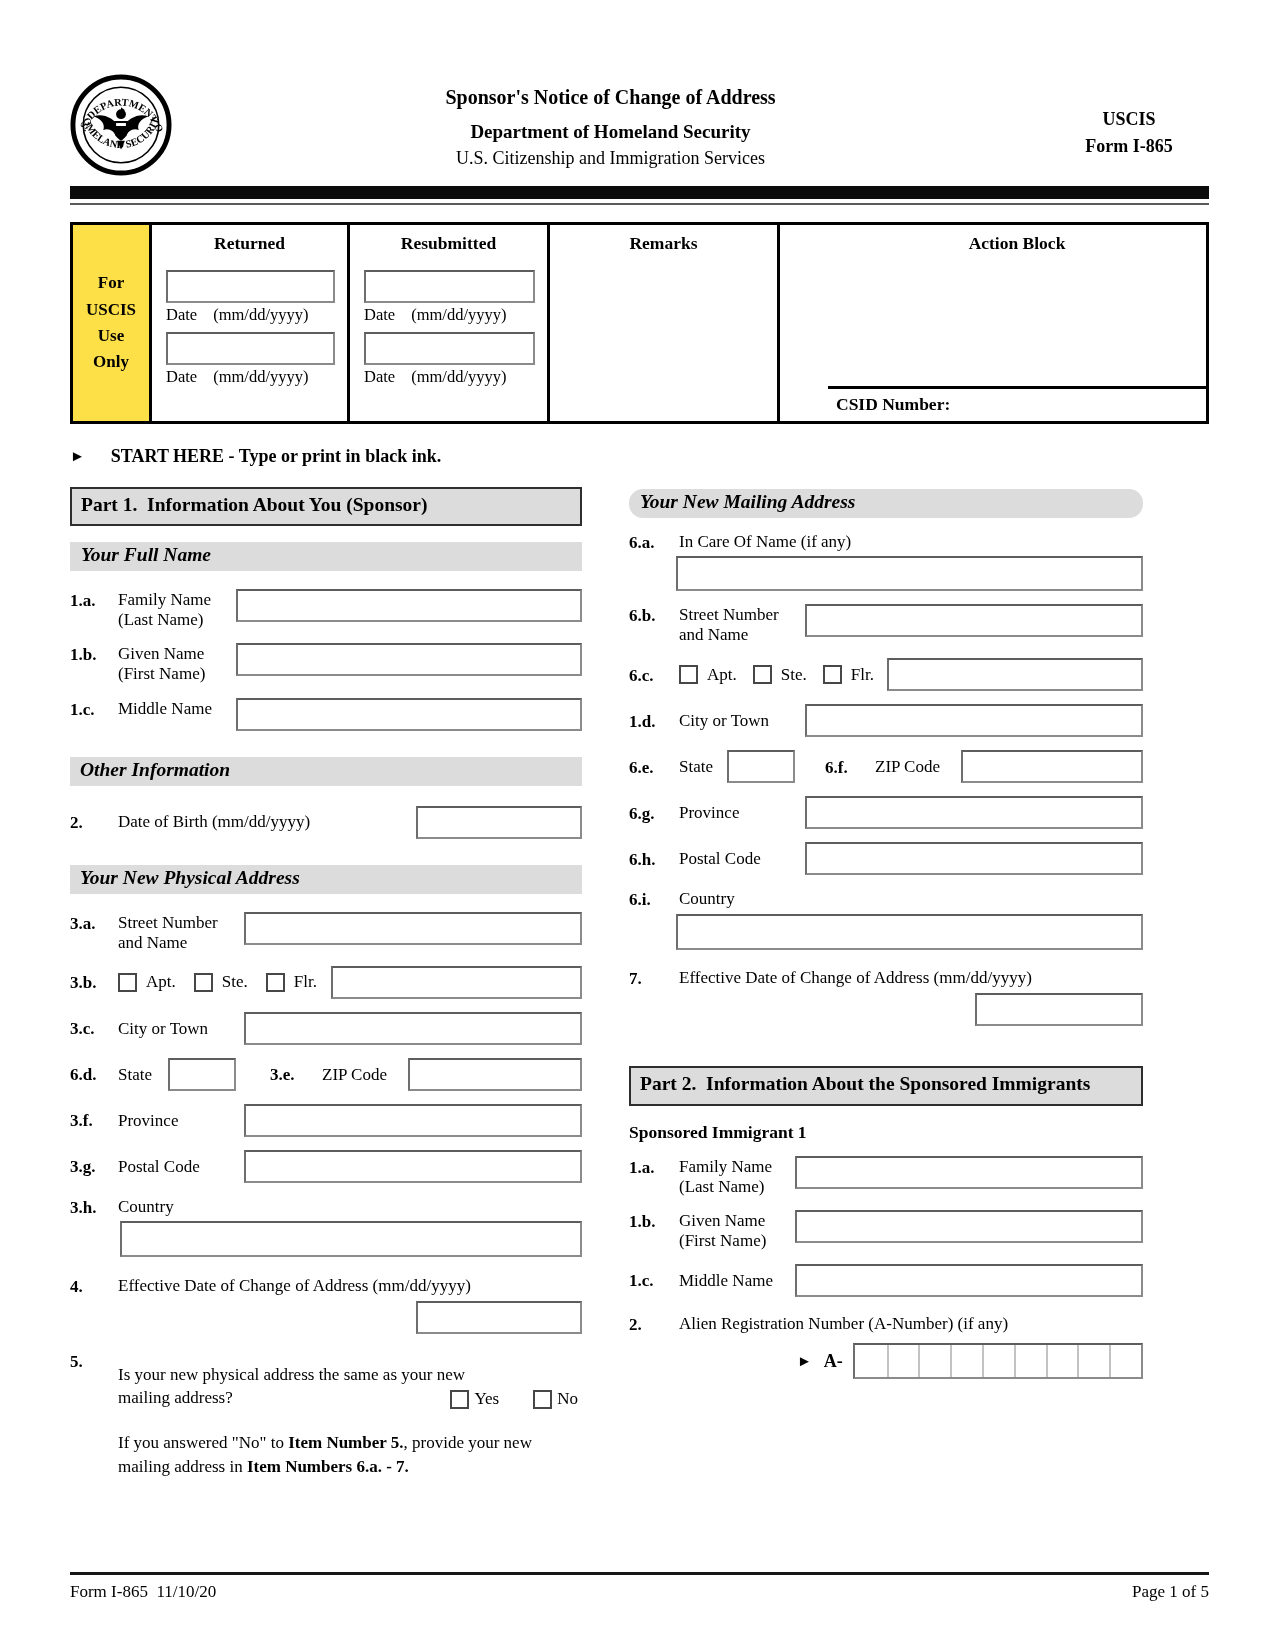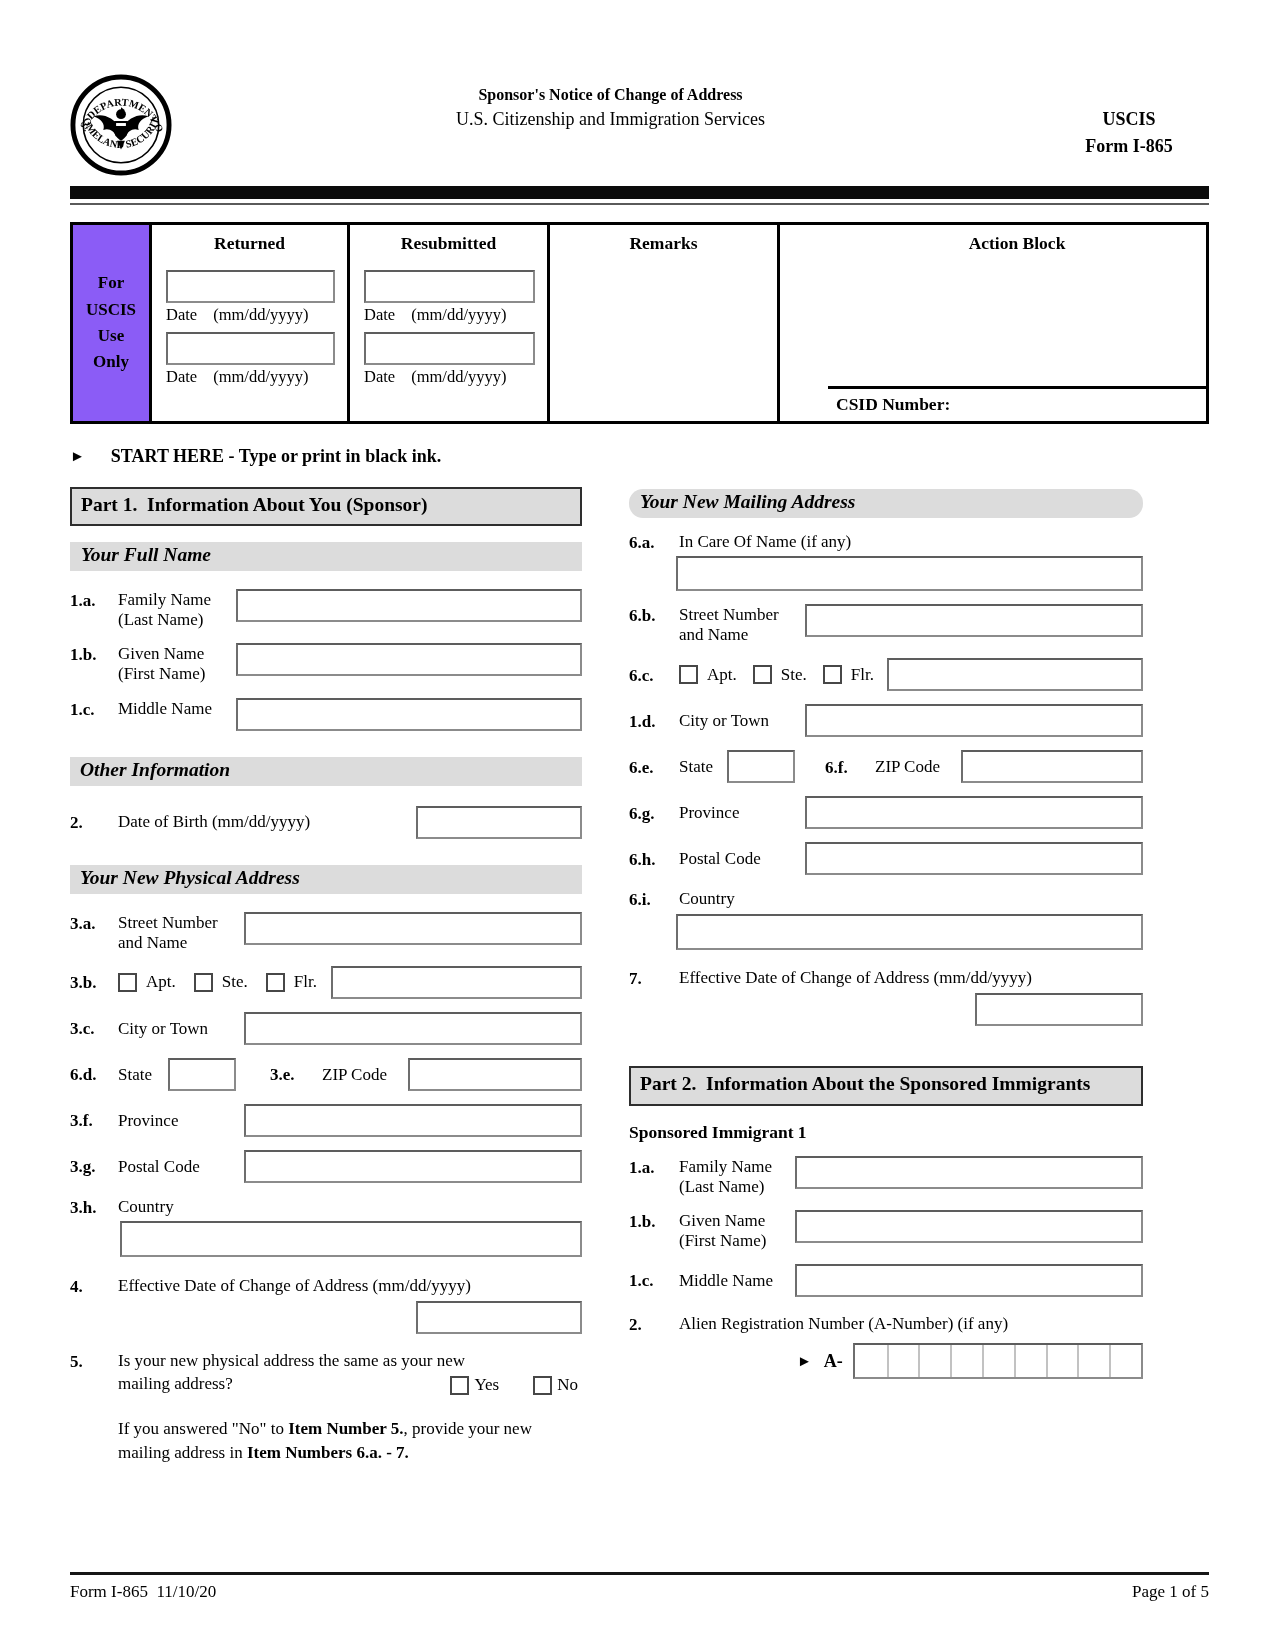--- a/index.html
+++ b/index.html
@@ -8,33 +8,33 @@
     background:#ffffff; color:#000;
     font-family:"Liberation Serif","DejaVu Serif",serif;
     box-sizing:border-box; padding:72px 66px 0 70px; overflow:hidden;
   }
   .keep-sp { white-space:pre-wrap; }
 
   
   .hdr { display:flex; align-items:flex-start; }
   .seal { width:102px; height:102px; flex:none; margin-top:2px; }
   .hdr-center { flex:1; text-align:center; padding-top:14px; }
-  .hdr-title { font-size:16px; font-weight:bold; }
+  .hdr-title { font-size:20px; font-weight:bold; }
   .hdr-dept  { font-size:19px; font-weight:bold; margin-top:12px; }
   .hdr-sub   { font-size:18px; margin-top:5px; }
   .hdr-right { width:160px; flex:none; text-align:center; font-weight:bold; font-size:18px; padding-top:34px; line-height:1.5; }
   .blackbar { height:13px; background:#0b0b0b; margin-top:10px; }
   .thinline { height:2px; background:#5a5a5a; margin-top:4px; }
 
   
   .utable { display:grid; grid-template-columns:76px 198px 200px 230px 1fr;
             border:3px solid #000; margin-top:17px; height:196px; }
   .ucell { border-left:3px solid #000; box-sizing:border-box; }
   .ucell:first-child { border-left:none; }
-  .uside { background:#8b5cf6; display:flex; align-items:center; justify-content:center;
+  .uside { background:#fde047; display:flex; align-items:center; justify-content:center;
            text-align:center; font-weight:bold; font-size:17px; line-height:1.55; padding:10px 10px; }
   .uhead { text-align:center; font-weight:bold; font-size:17.5px; margin-top:8px; }
   .dblock { margin:16px 12px 0 14px; }
   .dblock + .dblock { margin-top:7px; }
   .dlabel { font-size:16.5px; margin-top:2px; display:flex; gap:16px; }
   .acol { display:flex; flex-direction:column;padding-left:48px; }
   .acol .spacer { flex:1; }
   .csid { border-top:3px solid #000; font-weight:bold; font-size:17.5px; padding:5px 8px 6px; }
 
   
@@ -64,21 +64,21 @@
     font:inherit; font-size:17px; padding:0 6px; border-radius:0;
   }
   .grow { flex:1; min-width:0; }
 
   .cb { appearance:none; -webkit-appearance:none; width:19px; height:19px; flex:none;
         border:2px solid #474747; background:#fff; margin:0; border-radius:0; }
   .cblab { font-size:17px; margin:0 0 0 9px; }
 
   .fullbox-wrap { margin-top:3px; }
   .q5wrap { flex:1; position:relative; }
-  .q5text { width:352px; font-size:17px; line-height:1.32; }
+  .q5text { width:352px; font-size:17px; line-height:1.32;margin-top:14px; }
   .yesno { position:absolute; right:4px; bottom:0; display:flex; align-items:center; }
   .yesno .gap { width:34px; }
 
   .note { margin:22px 0 0 48px; font-size:17px; line-height:1.42; width:452px; }
 
   .rightbox-row { display:flex; justify-content:flex-end; margin-top:4px; }
 
   .intro { font-size:17px; line-height:1.35; margin-top:15px; }
   .subhead { font-weight:bold; font-size:17.5px; margin-top:16px; }
 
@@ -122,20 +122,21 @@
         <path d="M52 56 C60 44 70 40 80 43 C72 46 68 51 70 57 C64 55 59 58 57 64 Z"></path>
         <circle cx="52" cy="41" r="5"></circle>
         <path d="M52 34 l4 3 -4 2 z"></path>
         <path d="M45 48 h14 v9 c0 6 -4 9 -7 11 c-3 -2 -7 -5 -7 -11 z" fill="#000"></path>
         <rect x="47" y="50" width="10" height="3" fill="#fff"></rect>
         <path d="M48 68 l4 9 l4 -9 z"></path>
       </g>
     </svg>
     <div class="hdr-center">
       <div class="hdr-title">Sponsor's Notice of Change of Address</div>
+      <div class="hdr-dept">Department of Homeland Security</div>
       <div class="hdr-sub">U.S. Citizenship and Immigration Services</div>
     </div>
     <div class="hdr-right">
       <div>USCIS</div>
       <div>Form I-865</div>
     </div>
   </div>
   <div class="blackbar"></div>
   <div class="thinline"></div>
 

